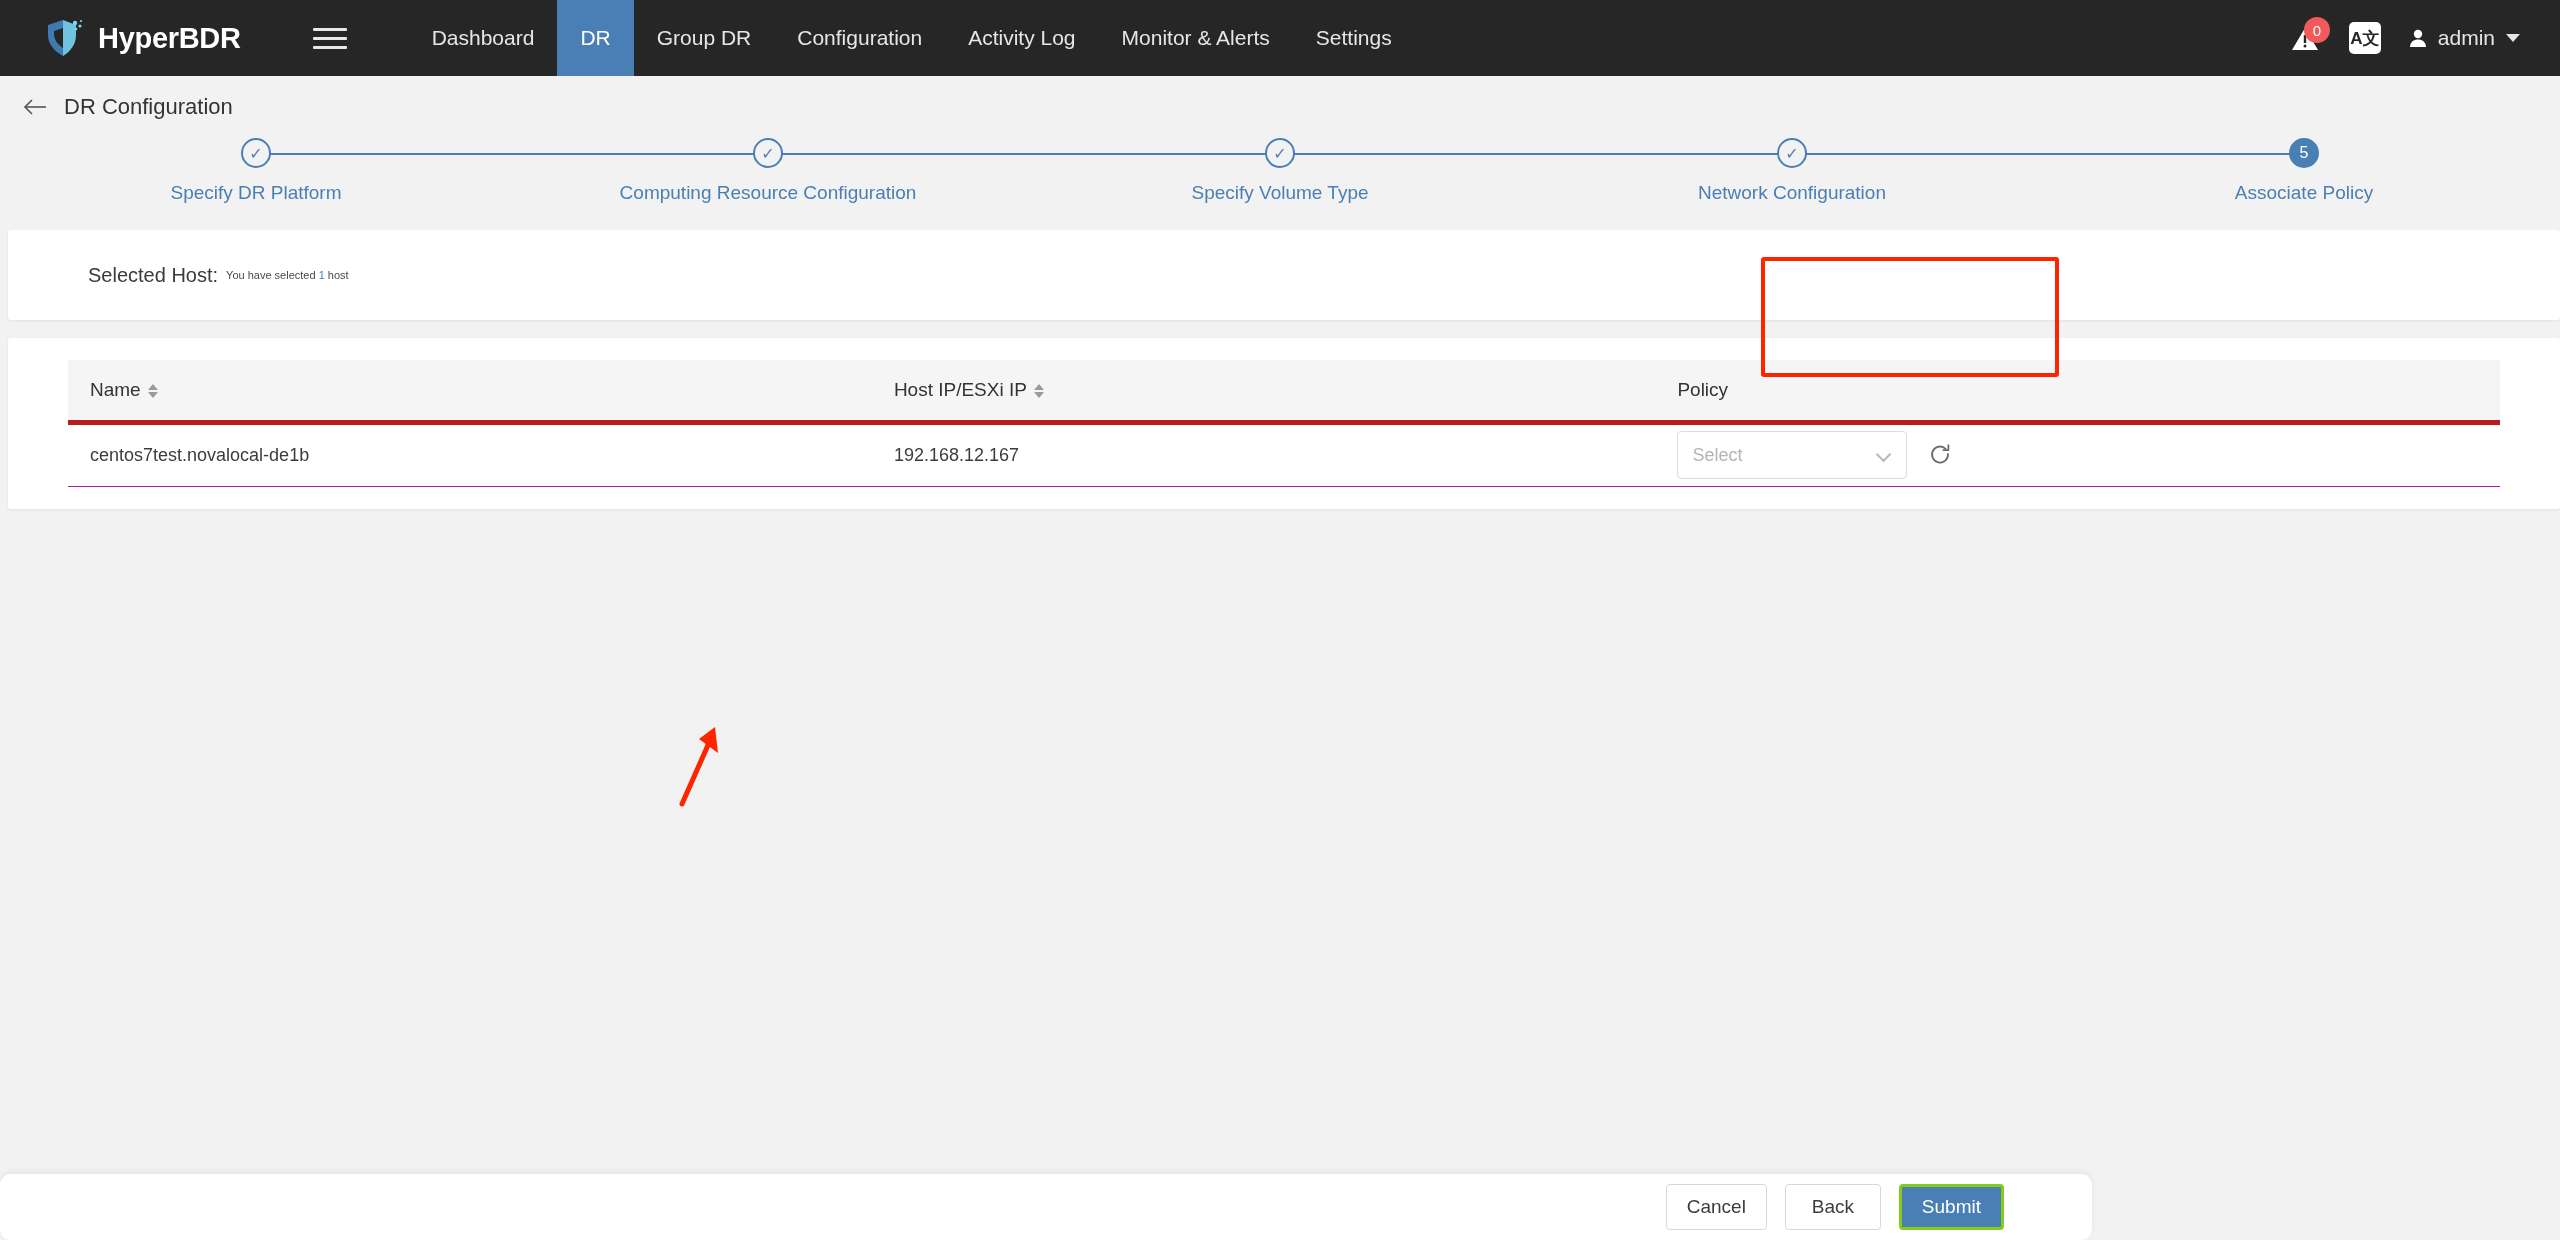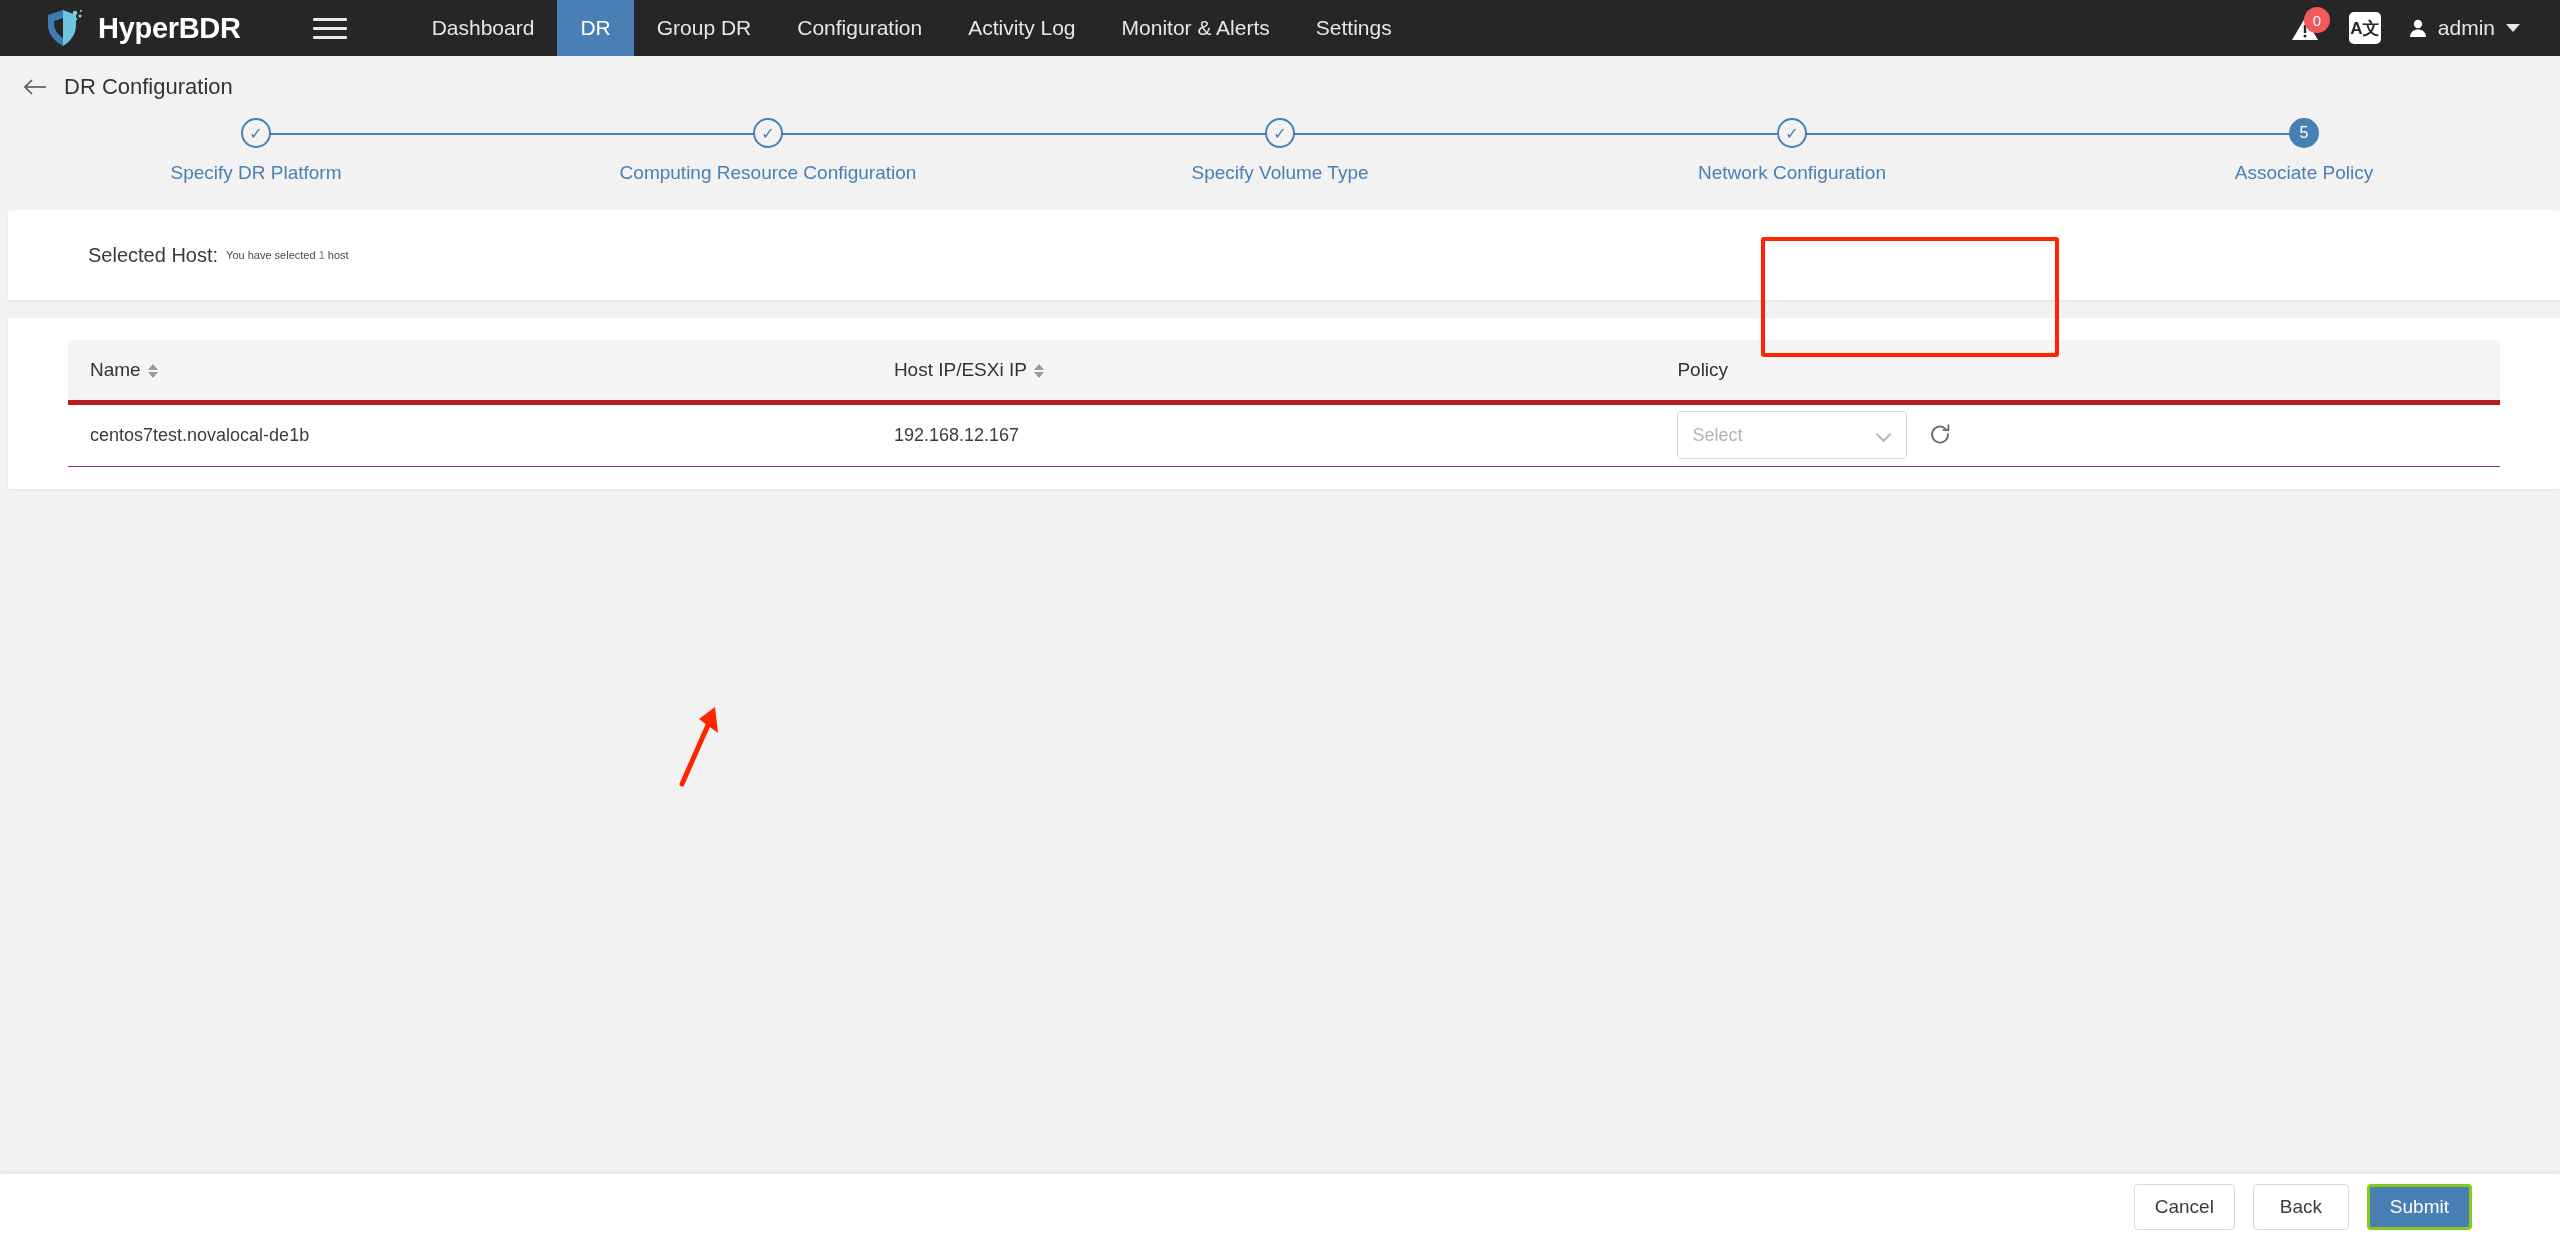--- a/index.html
+++ b/index.html
@@ -6,21 +6,21 @@
   html, body {
     width: 2560px;
     height: 1240px;
     background: #f2f2f2;
     font-family: "Liberation Sans", sans-serif;
     overflow: hidden;
   }
 
   
   .navbar {
-    height: 56px;
+    height: 76px;
     background: #262626;
     display: flex;
     align-items: stretch;
     position: relative;
     gap: 32px;
   }
   .brand {
     display: flex;
     align-items: center;
     gap: 12px;
@@ -250,29 +250,30 @@
     border-radius: 3px;
     pointer-events: none;
     z-index: 30;
   }
   .annot-arrow { position: absolute; z-index: 30; pointer-events: none; }
 
   
   .footer {
     position: absolute;
     left: 0; bottom: 0;
-    width: 2560px;
+    width: 2092px;
     height: 66px;
     background: #ffffff;
     box-shadow: 0 -2px 6px rgba(0,0,0,0.06);
     display: flex;
     align-items: center;
     justify-content: flex-end;
     gap: 18px;
     padding-right: 88px;
+    border-radius: 11px;
   }
   .btn {
     height: 46px;
     min-width: 96px;
     border-radius: 4px;
     font-size: 19px;
     display: flex; align-items: center; justify-content: center;
     cursor: pointer;
     padding: 0 20px;
   }

